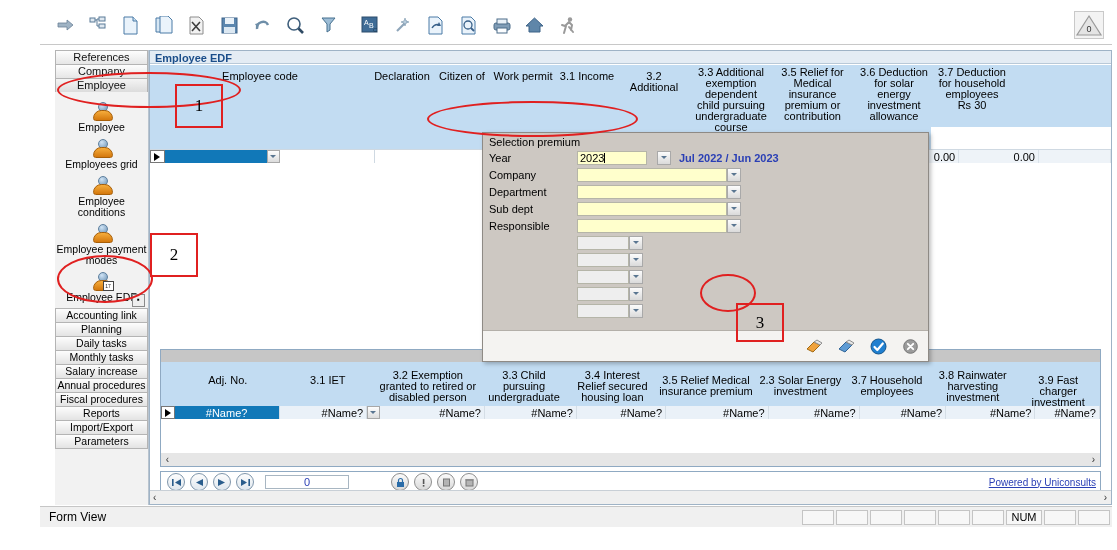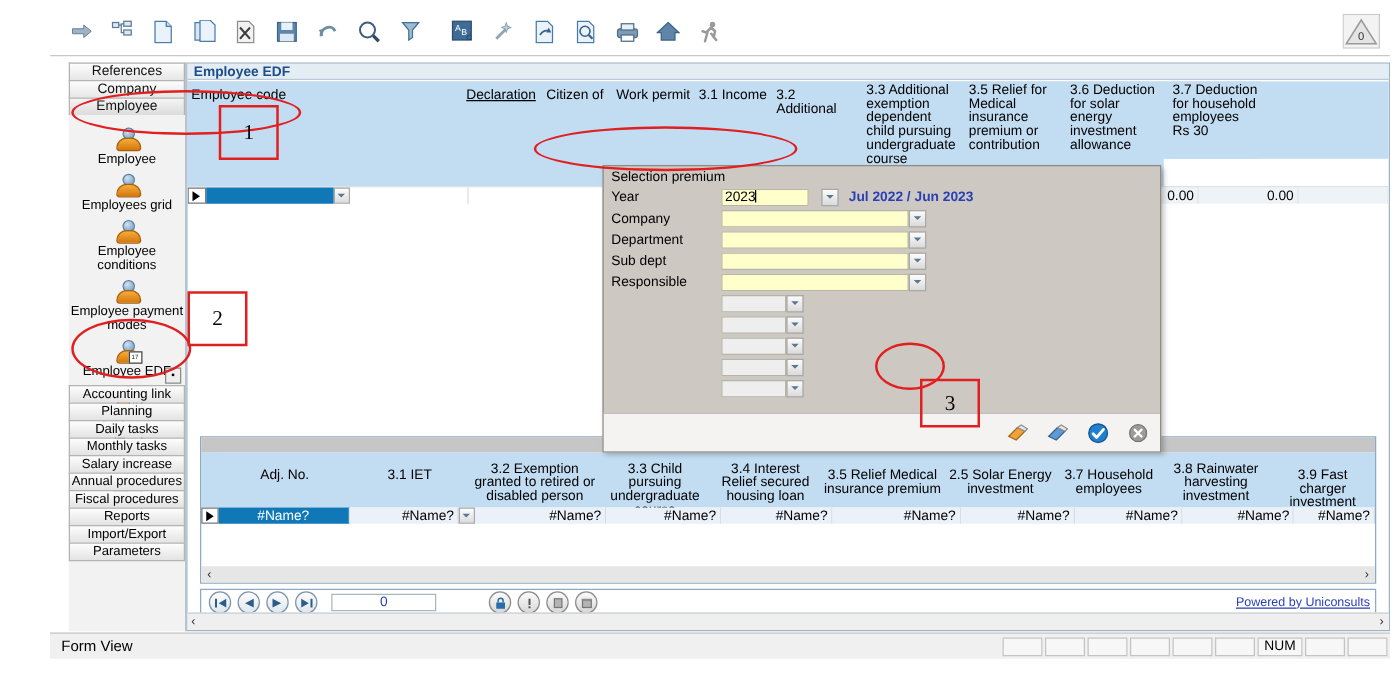--- a/index.html
+++ b/index.html
@@ -45,21 +45,21 @@
             background:linear-gradient(#fdfdfd,#e3e3e3);border:1px solid #b4b4b4;border-bottom:none;cursor:pointer;}
   .side-row:last-child{border-bottom:1px solid #b4b4b4;}
   
   #main{position:absolute;left:149px;top:50px;width:963px;height:455px;background:#fff;
         border:1px solid #9fb3c6;box-sizing:border-box;}
   #formtitle{height:13px;background:#e4ecf4;border-bottom:1px solid #b9c9d8;color:#1c4e8a;
              font-weight:bold;font-size:11px;padding:1px 0 0 5px;box-sizing:border-box;}
   
   #topgrid{position:absolute;left:0;top:14px;width:961px;height:145px;overflow:hidden;}
   .hdrrow{display:flex;background:#c2dcf2;}
-  .hcell{font-size:11px;color:#000;padding:2px 3px;box-sizing:border-box;
+  .hcell{font-size:11px;text-align:center;color:#000;padding:2px 3px;box-sizing:border-box;
          line-height:11px;background:#c2dcf2;}
   .bluearea{background:#c2dcf2;}
   .datarow{display:flex;height:13px;background:#fff;border-top:1px solid #cfd9e2;}
   .dcell{font-size:11px;text-align:right;padding:1px 3px;box-sizing:border-box;
          border-right:1px solid #dbe3ea;background:#eef3f8;}
   .recsel{width:15px;height:13px;background:#fff;border:1px solid #777;display:flex;
           align-items:center;justify-content:center;box-sizing:border-box;}
   .recsel i{display:block;width:0;height:0;border-left:6px solid #000;border-top:4px solid transparent;border-bottom:4px solid transparent;}
   .cbfield{height:13px;background:#1178b8;display:flex;align-items:center;box-sizing:border-box;}
   .cbbtn{width:14px;height:13px;background:linear-gradient(#fdfdfd,#dcdcdc);border:1px solid #a8a8a8;
@@ -317,21 +317,21 @@
     <div class="side-row">Parameters</div>
   </div>
 </div>
 
 <div id="main">
   <div id="formtitle">Employee EDF</div>
 
   <div id="topgrid">
     <div class="hdrrow" style="height:62px;">
       <div class="hcell" style="width:220px;padding-top:6px;">Employee code</div>
-      <div class="hcell" style="width:64px;padding-top:6px;text-decoration:underline;">Declaration</div>
+      <div class="hcell" style="width:64px;padding-top:6px;">Declaration</div>
       <div class="hcell" style="width:56px;padding-top:6px;">Citizen of</div>
       <div class="hcell" style="width:66px;padding-top:6px;">Work permit</div>
       <div class="hcell" style="width:62px;padding-top:6px;">3.1 Income</div>
       <div class="hcell" style="width:72px;padding-top:6px;">3.2 Additional</div>
       <div class="hcell" style="width:82px;">3.3 Additional exemption dependent child pursuing undergraduate course</div>
       <div class="hcell" style="width:81px;">3.5 Relief for Medical insurance premium or contribution</div>
       <div class="hcell" style="width:82px;">3.6 Deduction for solar energy investment allowance</div>
       <div class="hcell" style="width:74px;">3.7 Deduction for household employees Rs 30</div>
     </div>
     <div class="bluearea" style="height:22px;width:781px;"></div>
@@ -455,21 +455,21 @@
   <div id="botwrap">
     <div class="grptitle">#Name?</div>
     <div class="bhdr">
       <div class="bh" style="width:17px;background:#c2dcf2;"></div>
       <div class="bh" style="width:118px;padding-top:13px;">Adj. No.</div>
       <div class="bh" style="width:112px;padding-top:13px;">3.1 IET</div>
       <div class="bh" style="width:118px;padding-top:8px;">3.2 Exemption granted to retired or disabled person</div>
       <div class="bh" style="width:103px;padding-top:8px;">3.3 Child pursuing undergraduate course</div>
       <div class="bh" style="width:100px;padding-top:8px;">3.4 Interest Relief secured housing loan</div>
       <div class="bh" style="width:115px;padding-top:13px;">3.5 Relief Medical insurance premium</div>
-      <div class="bh" style="width:102px;padding-top:13px;">2.5 Solar Energy investment</div>
+      <div class="bh" style="width:102px;padding-top:13px;">2.3 Solar Energy investment</div>
       <div class="bh" style="width:97px;padding-top:13px;">3.7 Household employees</div>
       <div class="bh" style="width:100px;padding-top:8px;">3.8 Rainwater harvesting investment</div>
       <div class="bh" style="width:96px;padding-top:13px;">3.9 Fast charger investment</div>
     </div>
     <div class="brow">
       <div class="recsel">
           <i></i>
         </div>
       <div class="bc sel" style="width:118px;">#Name?</div>
       <div class="bc" style="width:98px;">#Name?</div>

